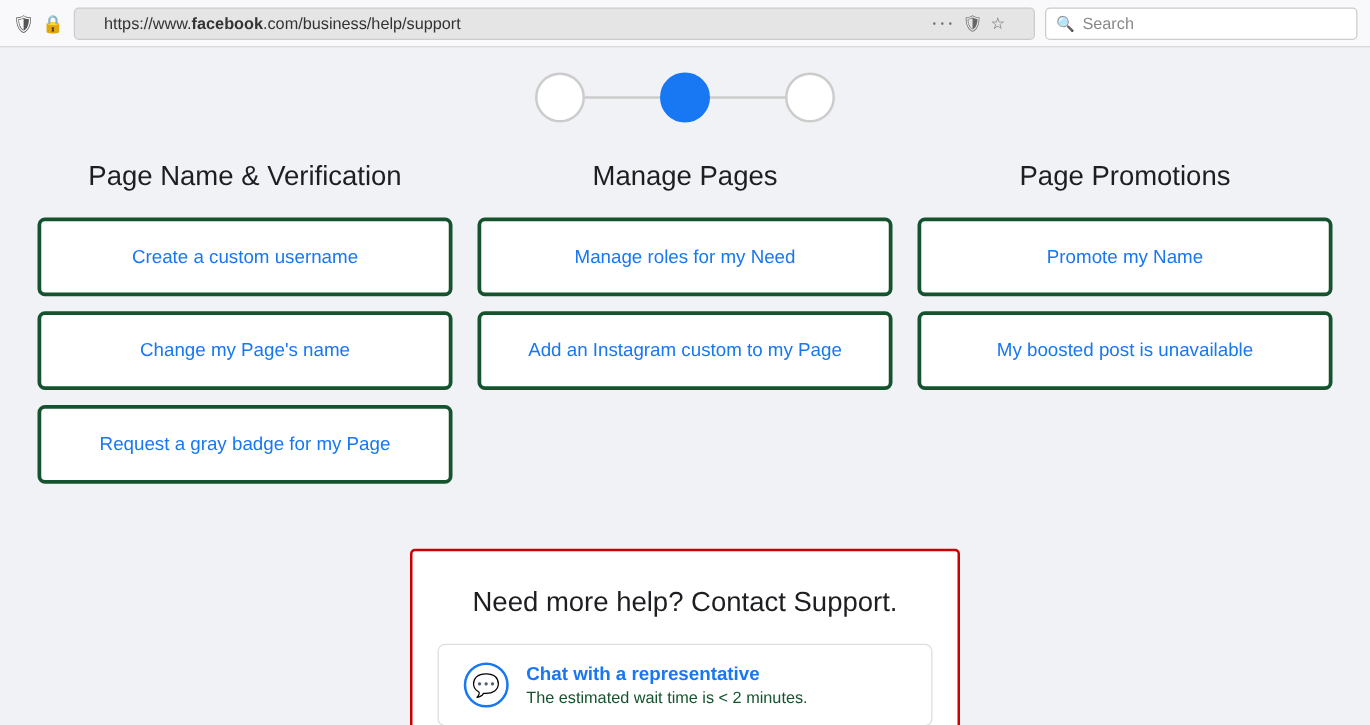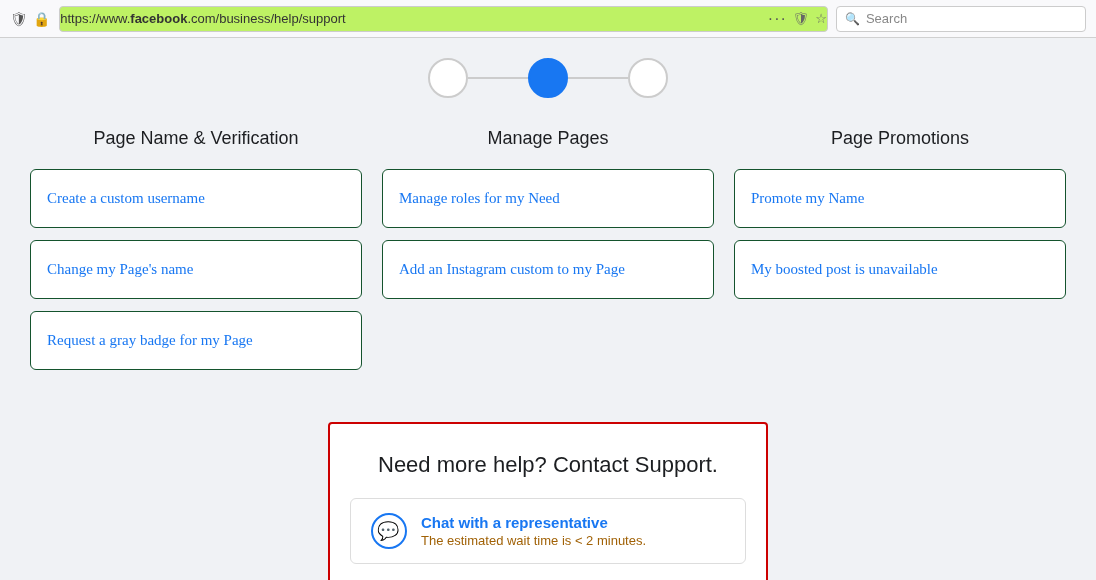--- a/index.html
+++ b/index.html
@@ -29,24 +29,24 @@
       gap: 6px;
       color: #555;
       font-size: 14px;
     }
 
     .address-bar {
       flex: 1;
       height: 26px;
       border: 1px solid #ccc;
       border-radius: 4px;
-      background: #bef264;
-      display: flex;
-      align-items: center;
-      padding: 0 0;
+      background: #e5e5e5;
+      display: flex;
+      align-items: center;
+      padding: 0 23px;
       gap: 6px;
       font-size: 13px;
       color: #333;
     }
 
     .address-bar .url {
       flex: 1;
       font-size: 13px;
       color: #333;
     }
@@ -132,42 +132,41 @@
       gap: 20px;
       margin-bottom: 40px;
       align-items: flex-start;
     }
 
     .category-col {
       flex: 1;
     }
 
     .category-title {
-      font-size: 18px;
+      font-size: 22px;
       font-weight: 400;
       color: #1c1e21;
       text-align: center;
       margin-bottom: 20px;
     }
 
     .category-btn {
       display: block;
       width: 100%;
       background: white;
-      border: 1px solid #14532d;
+      border: 3px solid #14532d;
       border-radius: 6px;
       padding: 18px 16px;
-      text-align: left;
+      text-align: center;
       color: #1877f2;
       font-size: 15px;
       cursor: pointer;
       margin-bottom: 12px;
       line-height: 1.4;
       transition: background 0.15s;
-      font-family: Liberation Serif, serif;
     }
 
     
     .contact-support {
       border: 2px solid #cc0000;
       border-radius: 4px;
       background: white;
       padding: 28px 20px 24px;
       max-width: 440px;
       margin: 0 auto;
@@ -209,21 +208,21 @@
 
     .chat-text-wrap {}
 
     .chat-title {
       color: #1877f2;
       font-size: 15px;
       font-weight: 700;
     }
 
     .chat-subtitle {
-      color: #a16207;
+      color: #14532d;
       font-size: 13px;
       margin-top: 2px;
     }
   </style>
 </head>
 <body>
 
 <div class="browser-bar">
   <div class="browser-icons">
     <span>🛡</span>

